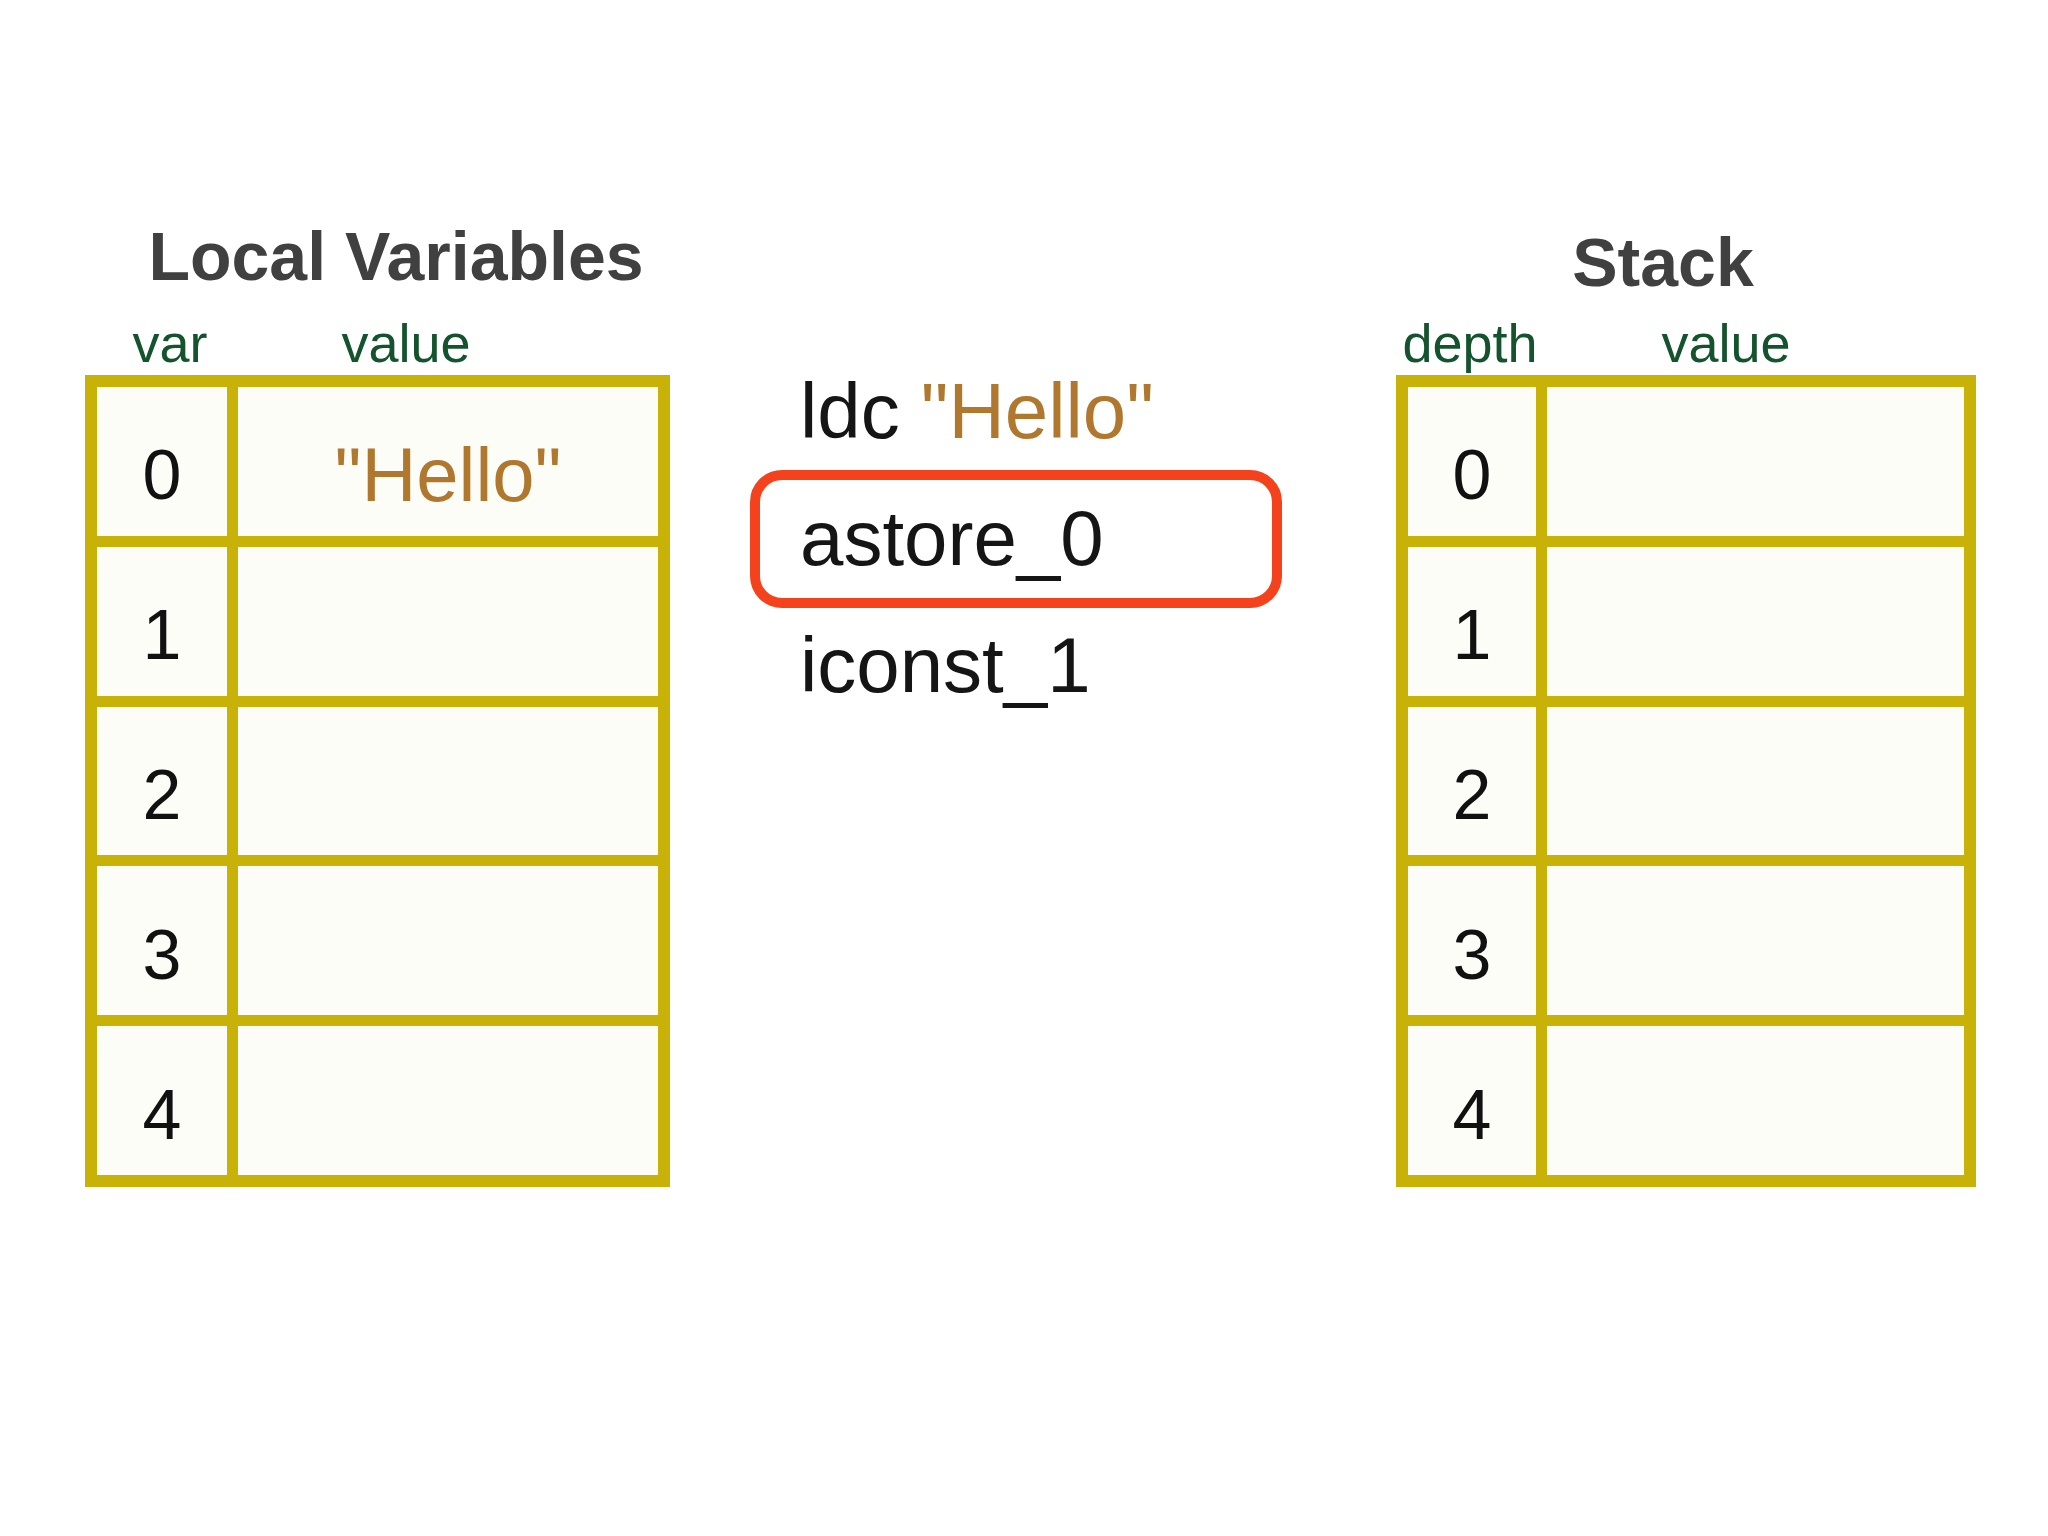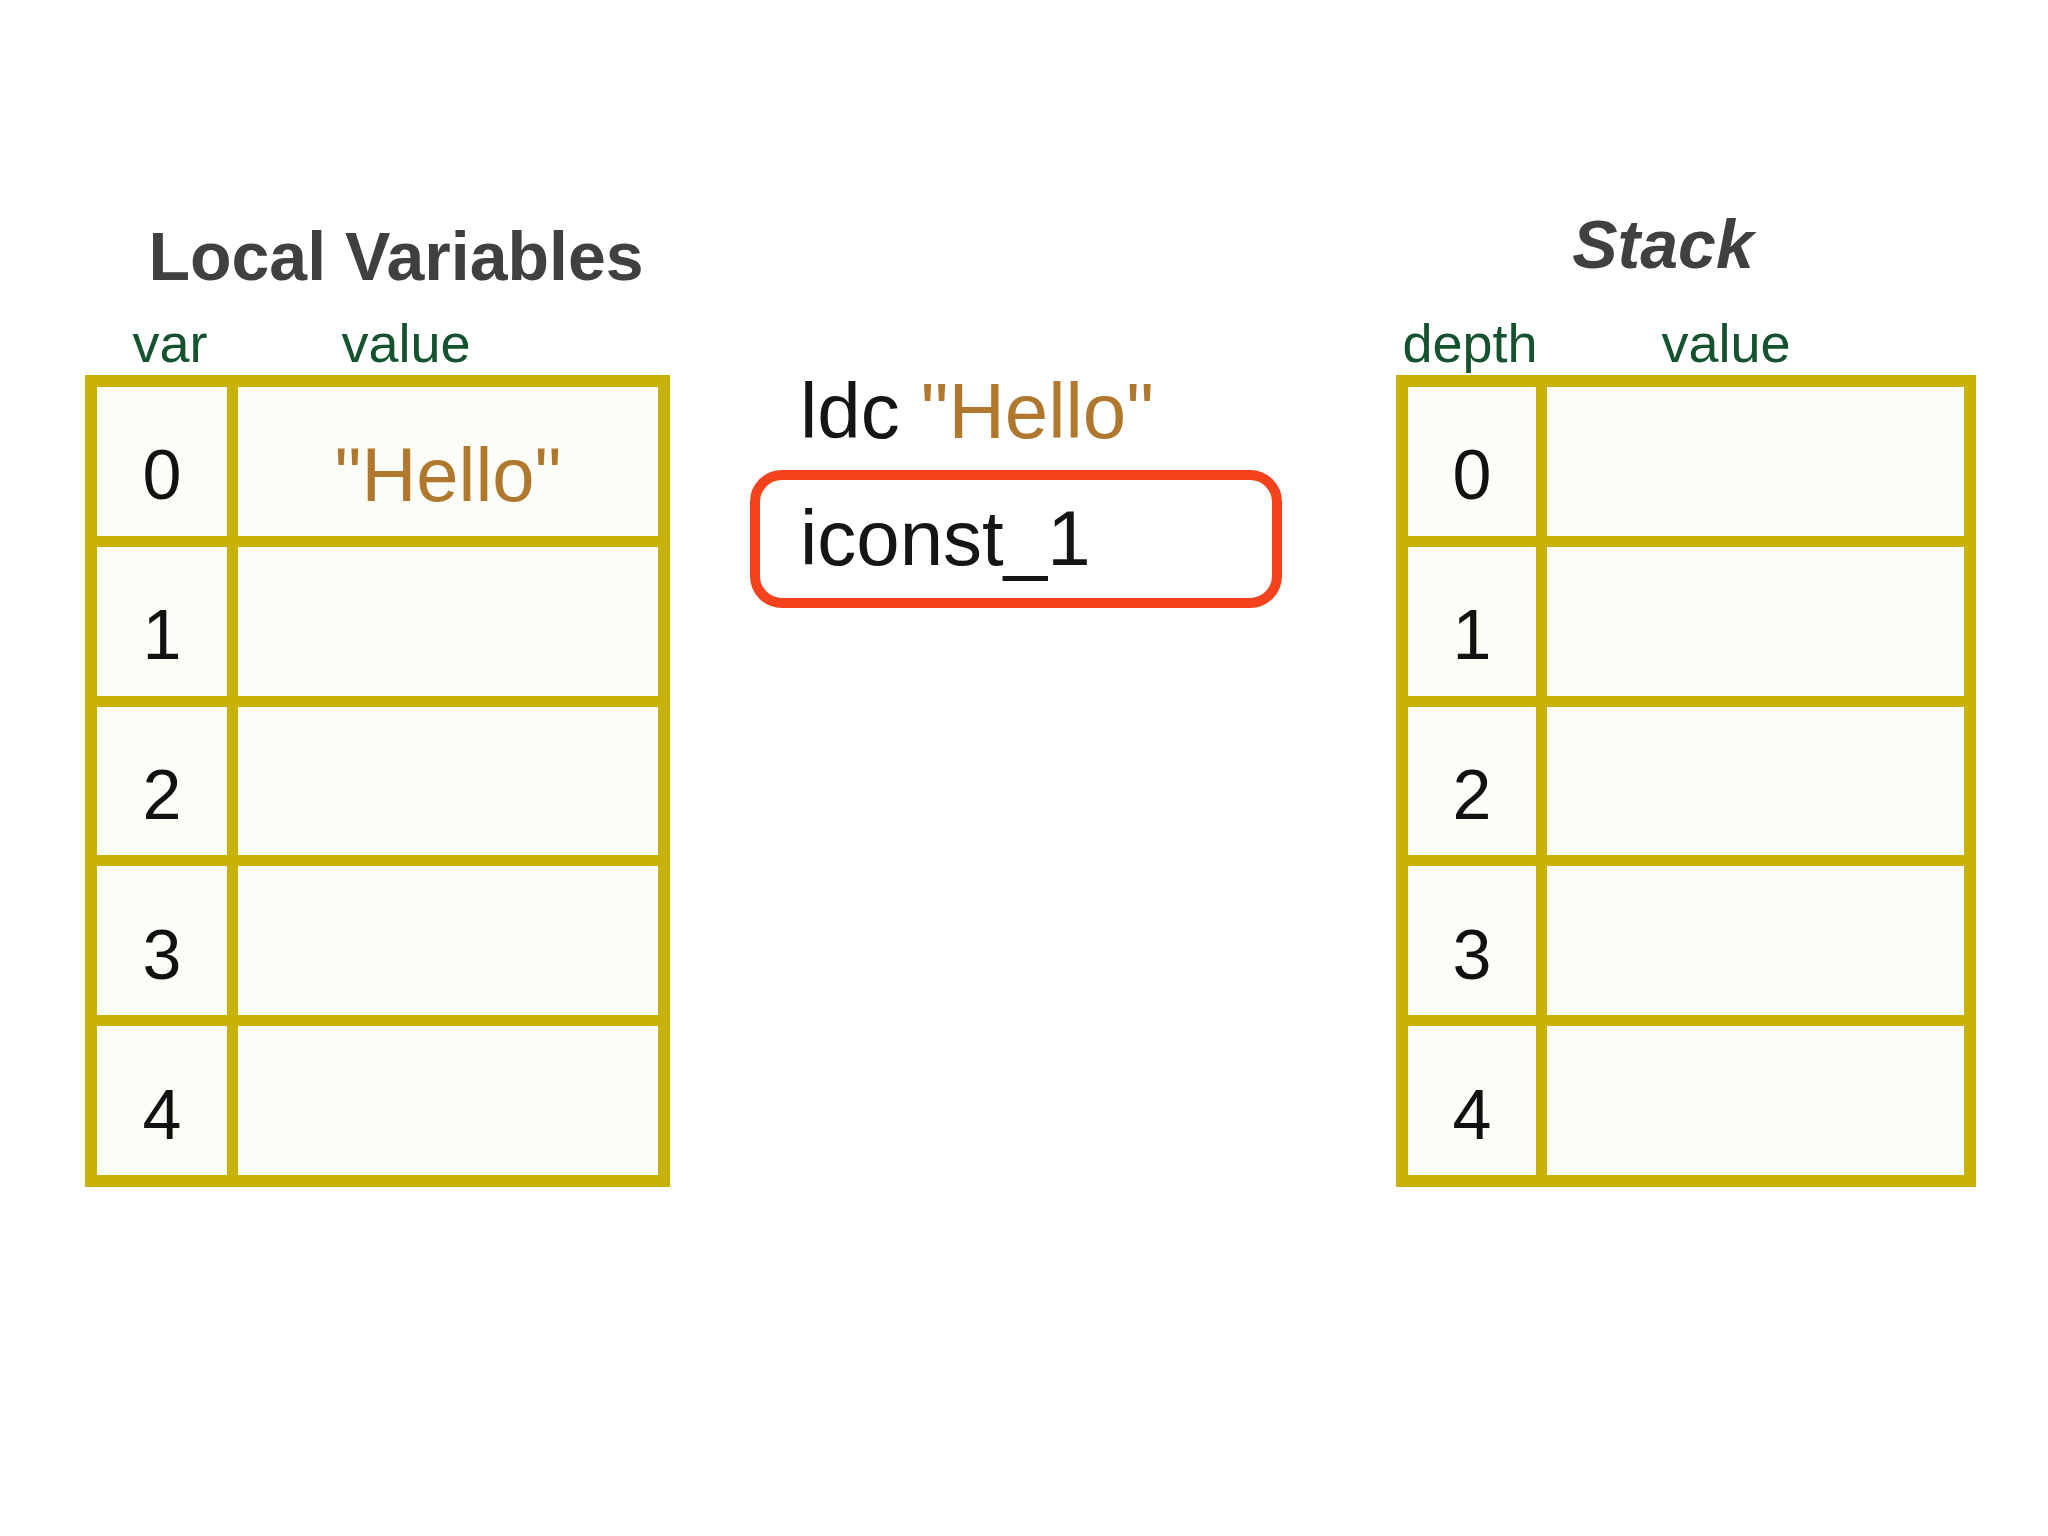--- a/index.html
+++ b/index.html
@@ -13,21 +13,21 @@
   .title{
     position:absolute;
     font-weight:700;
     font-size:68px;
     line-height:1;
     color:#404040;
     transform:translateX(-50%);
     white-space:nowrap;
   }
   #title-local{left:396px;top:222px;}
-  #title-stack{left:1663px;top:210px;font-style:italic;}
+  #title-stack{left:1663px;top:228px;}
 
   .colhdr{
     position:absolute;
     font-size:54px;
     line-height:1;
     color:#14532d;
     transform:translateX(-50%);
     top:316px;
     white-space:nowrap;
   }
@@ -124,20 +124,24 @@
   <div class="cell value"></div>
 </div>
 
 <div class="code">
   <div id="hl-ring"></div>
   <div class="code-line">
     <span class="op">ldc</span>
       <span class="arg">"Hello"</span>
   </div>
   <div class="code-line">
+    <span class="op">astore_0</span>
+      <span class="arg"></span>
+  </div>
+  <div class="code-line">
     <span class="op">iconst_1</span>
       <span class="arg"></span>
   </div>
 </div>
 
 <div class="jtable" id="table-stack">
   <div class="cell index">0</div>
   <div class="cell value"></div>
   <div class="cell index">1</div>
   <div class="cell value"></div>

